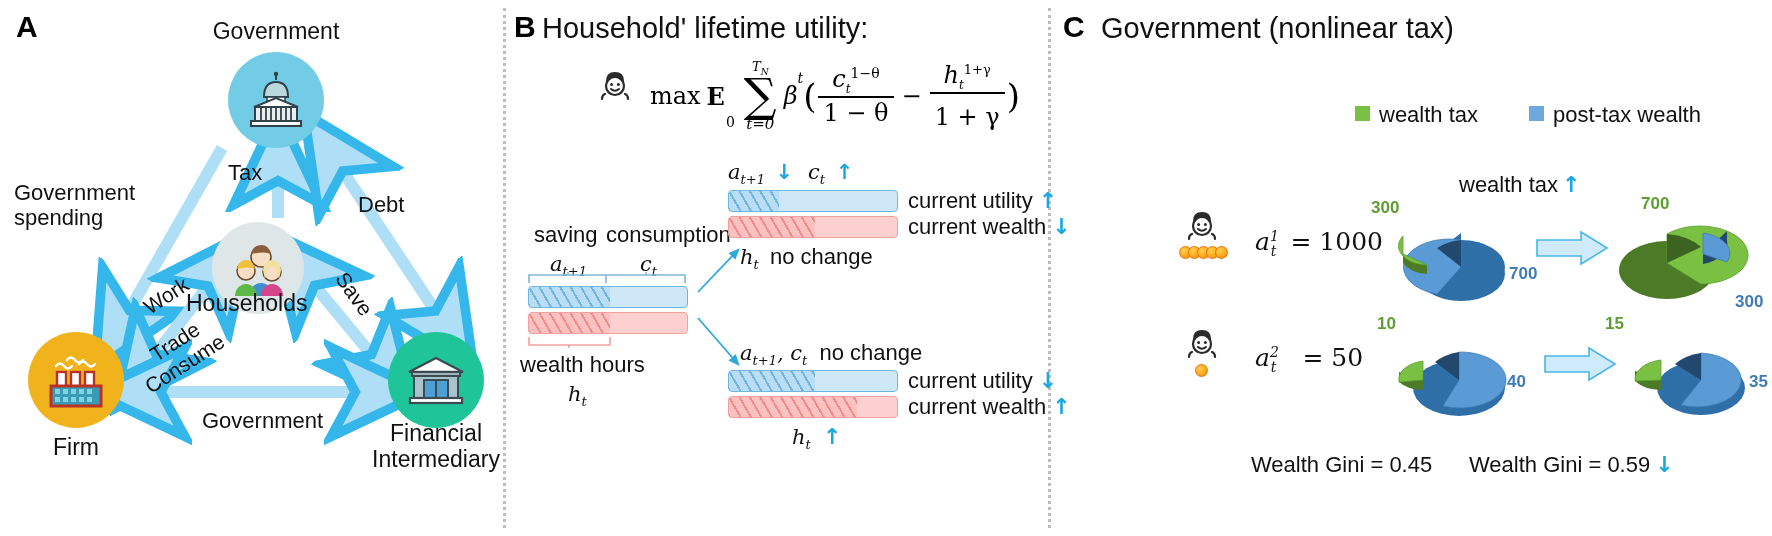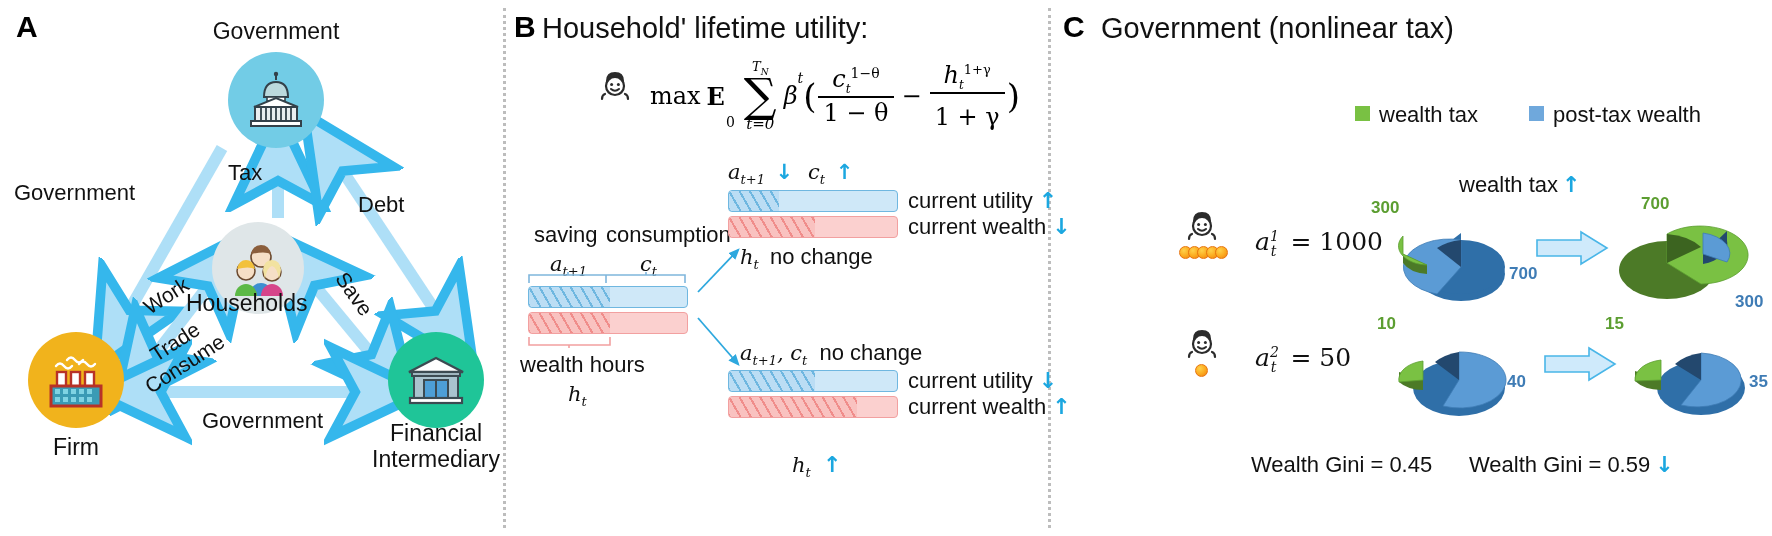--- a/index.html
+++ b/index.html
@@ -266,20 +266,21 @@
         <rect x="6" y="47" width="52" height="5" fill="#fff" stroke="#3C4B52" stroke-width="2.2"></rect>
       </svg>
     </div>
     <div class="node-label" id="label-financial">
       <div>Financial</div>
       <div>Intermediary</div>
     </div>
 
     <div class="lbl" id="flow-govspend">
       <div>Government</div>
+      <div>spending</div>
     </div>
     <div class="lbl" id="flow-tax">Tax</div>
     <div class="lbl" id="flow-debt">Debt</div>
     <div class="lbl" id="flow-work">Work</div>
     <div class="lbl" id="flow-trade">Trade</div>
     <div class="lbl" id="flow-consume">Consume</div>
     <div class="lbl" id="flow-save">Save</div>
     <div class="lbl" id="flow-invest">Government</div>
   </div>
 
@@ -419,21 +420,21 @@
       <div class="hatch" style="width:76%;"></div>
     </div>
 
     <div class="lbl" style="left:408px; top:368px;">
       <span>current utility</span><span class="dn" style="margin-left:6px;">↓</span>
     </div>
     <div class="lbl" style="left:408px; top:394px;">
       <span>current wealth</span><span class="up" style="margin-left:6px;">↑</span>
     </div>
 
-    <div class="lbl" style="left:292px; top:424px;margin-top:28px;">
+    <div class="lbl" style="left:292px; top:424px;">
       <span class="math" style="font-size:21px;">h</span><sub class="math" style="font-size:13px;">t</sub>
       <span class="up" style="margin-left:6px;">↑</span>
     </div>
   </div>
 
   <div class="panel" id="panel-c">
 
     <div class="panel-letter" style="left:18px; top:12px;">C</div>
     <div class="panel-title" style="left:56px; top:14px;">Government (nonlinear tax)</div>
 
@@ -511,21 +512,21 @@
       <path d="M11 19 q4 3.4 8 0" stroke="#2B2B2B" stroke-width="2" fill="none" stroke-linecap="round"></path>
       <path d="M5 24 q-3 1 -3 5" stroke="#2B2B2B" stroke-width="2.2" fill="none" stroke-linecap="round"></path>
       <path d="M25 24 q3 1 3 5" stroke="#2B2B2B" stroke-width="2.2" fill="none" stroke-linecap="round"></path>
     </svg>
     <div class="coin-row" style="left:150px; top:364px;">
       <span class="coin"></span>
     </div>
 
     <div class="lbl math" style="left:210px; top:344px; font-size:25px;">
       <span>a</span><sup style="font-size:14px;">2</sup><sub style="font-size:14px;margin-left:-8px;">t</sub>
-      <span style="font-style:normal;margin-left:6px;font-family:'DejaVu Serif',serif;">= 50</span>
+      <span style="font-style:normal;margin-left:18px;font-family:'DejaVu Serif',serif;">= 50</span>
     </div>
 
     <div class="pie-wrap" style="left:328px; top:330px;">
       <svg width="150" height="92" viewBox="0 0 150 92">
         <ellipse cx="86" cy="58" rx="46" ry="28" fill="#2F6FA8"></ellipse>
         <path d="M86 50 L86 22 A46 28 0 1 1 70 76 Z" fill="#5B9BD5" stroke="#3F7CB5" stroke-width="0.8"></path>
         <path d="M86 50 L86 22 A46 28 0 0 0 62 32 Z" fill="#23486E"></path>
         <g transform="translate(-36,8)">
           <path d="M86,42 l0,10 a30,19 0 0,1 -24,-8 l0,-10 Z" fill="#4C7A27"></path>
           <path d="M86 42 L86 23 A30 19 0 0 0 62 44 Z" fill="#7AC143" stroke="#5C9E31" stroke-width="0.8"></path>

